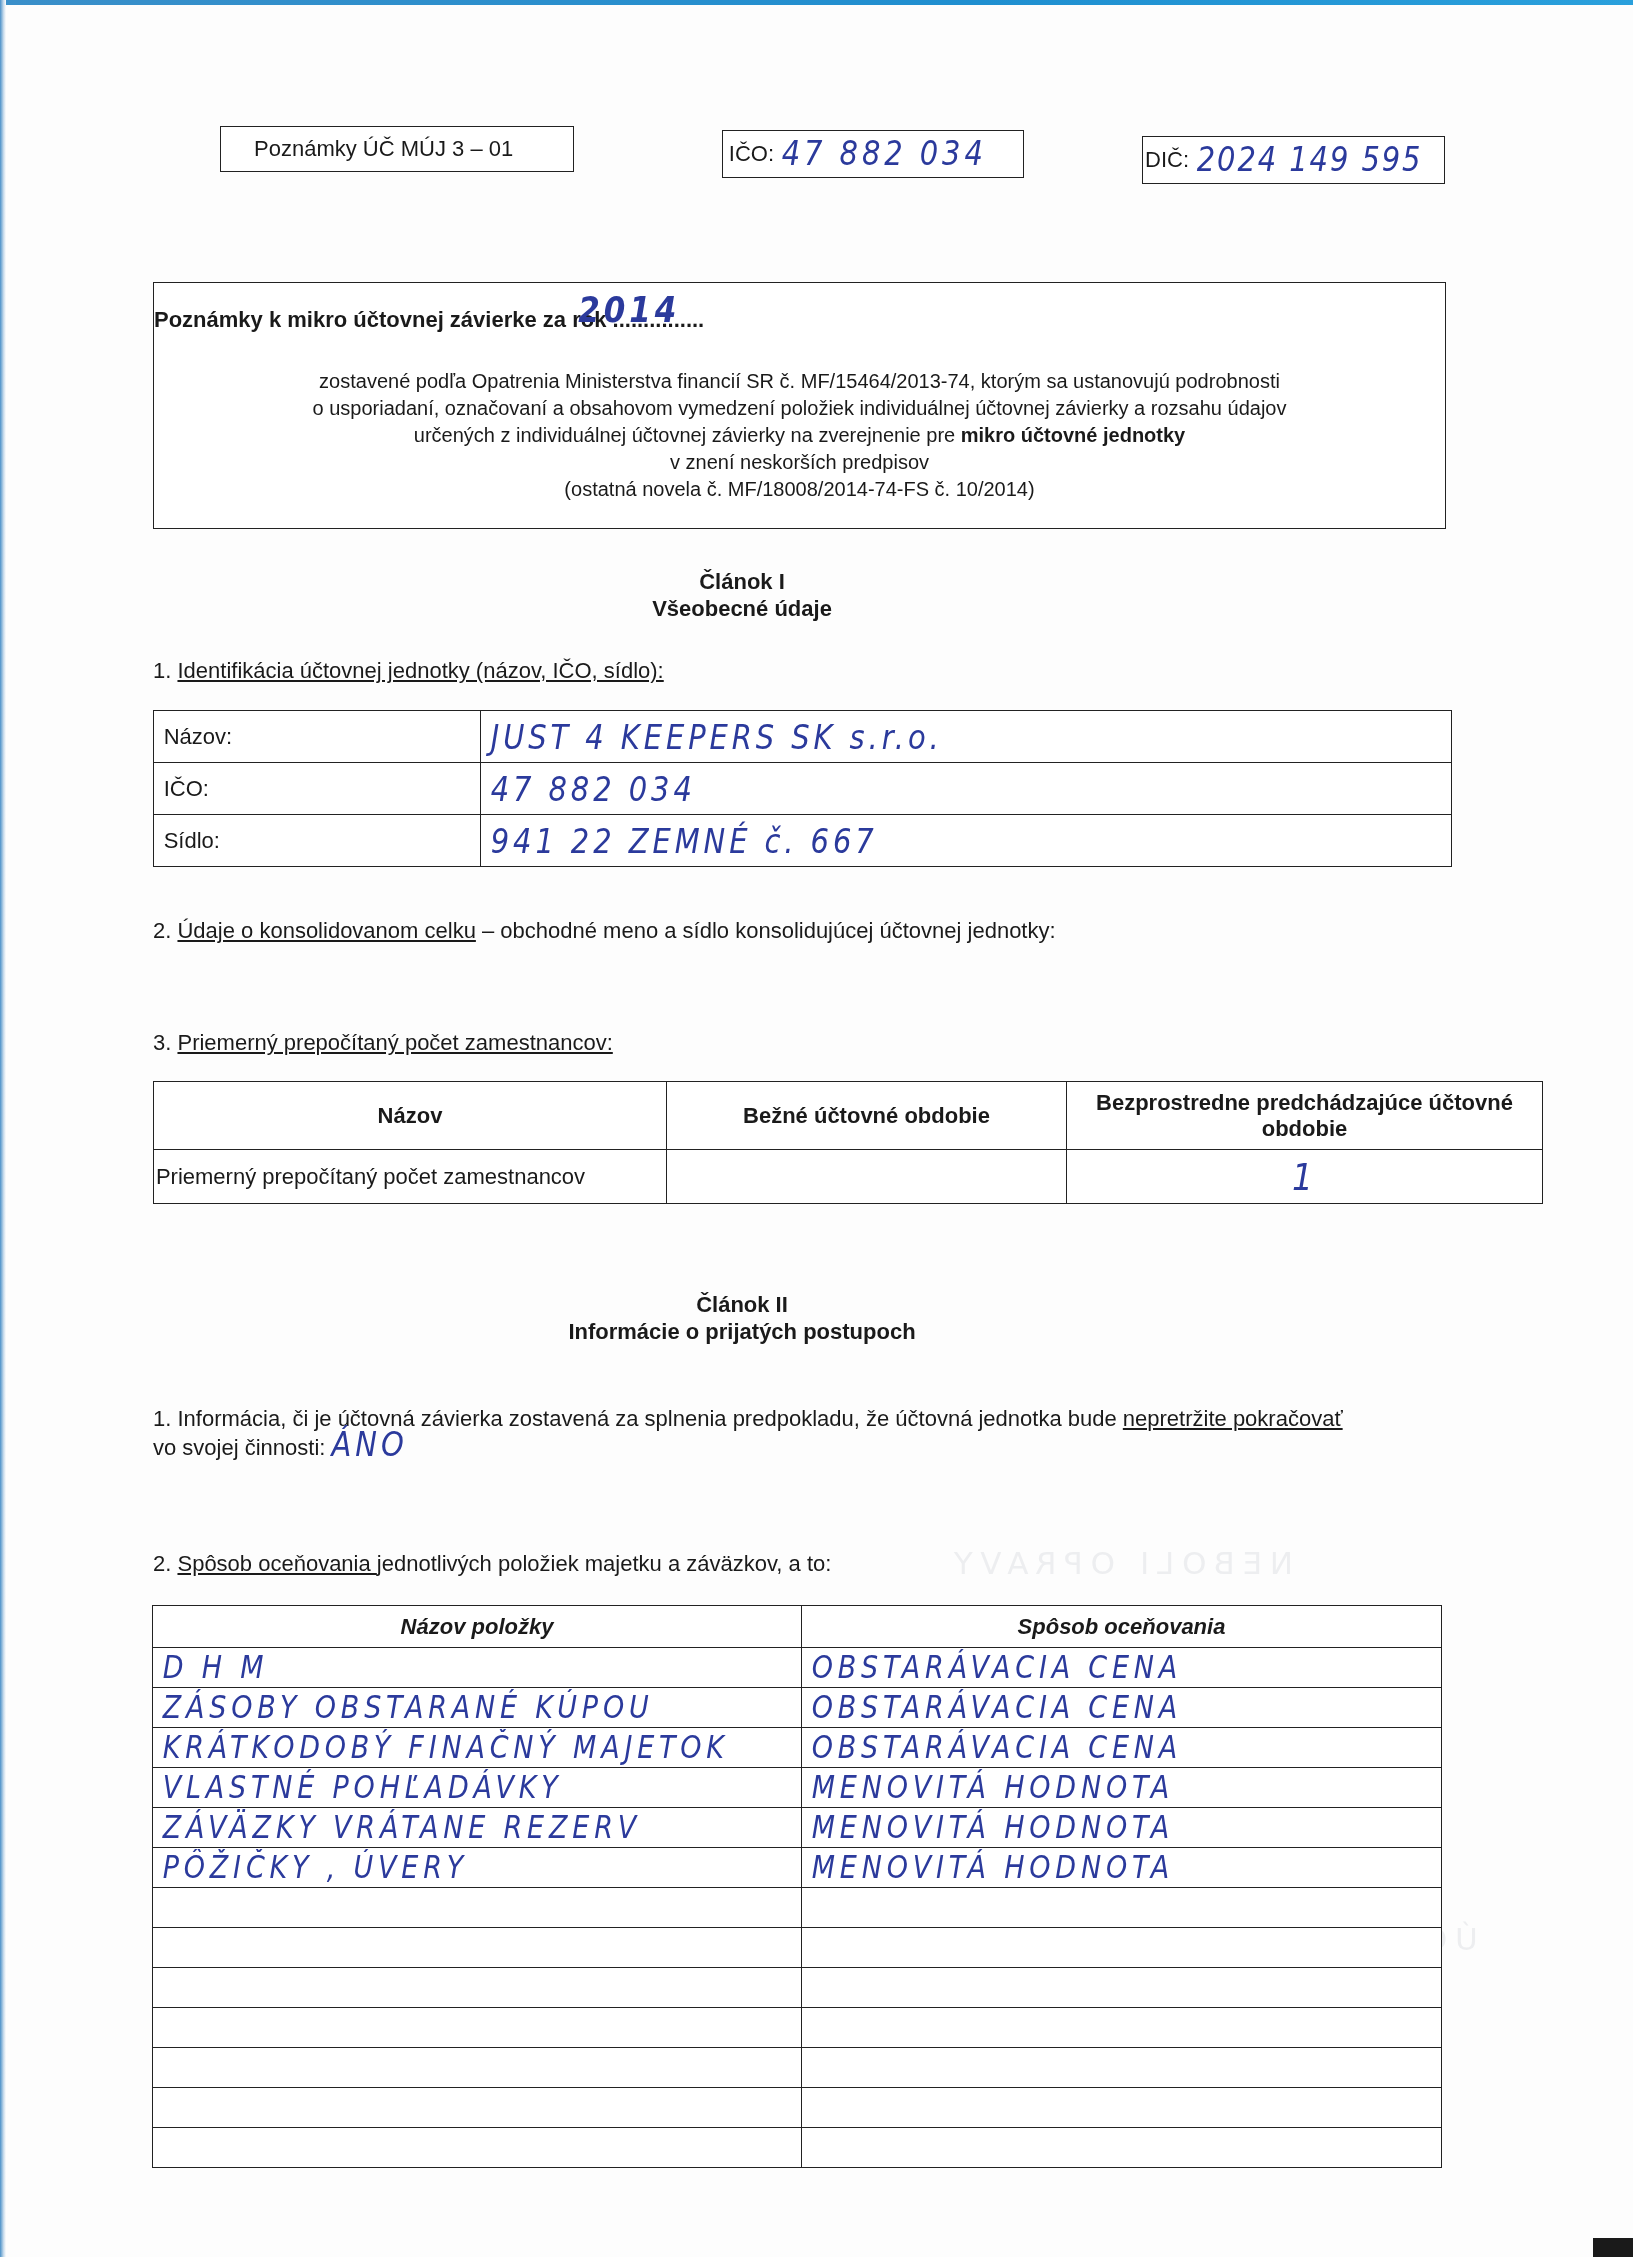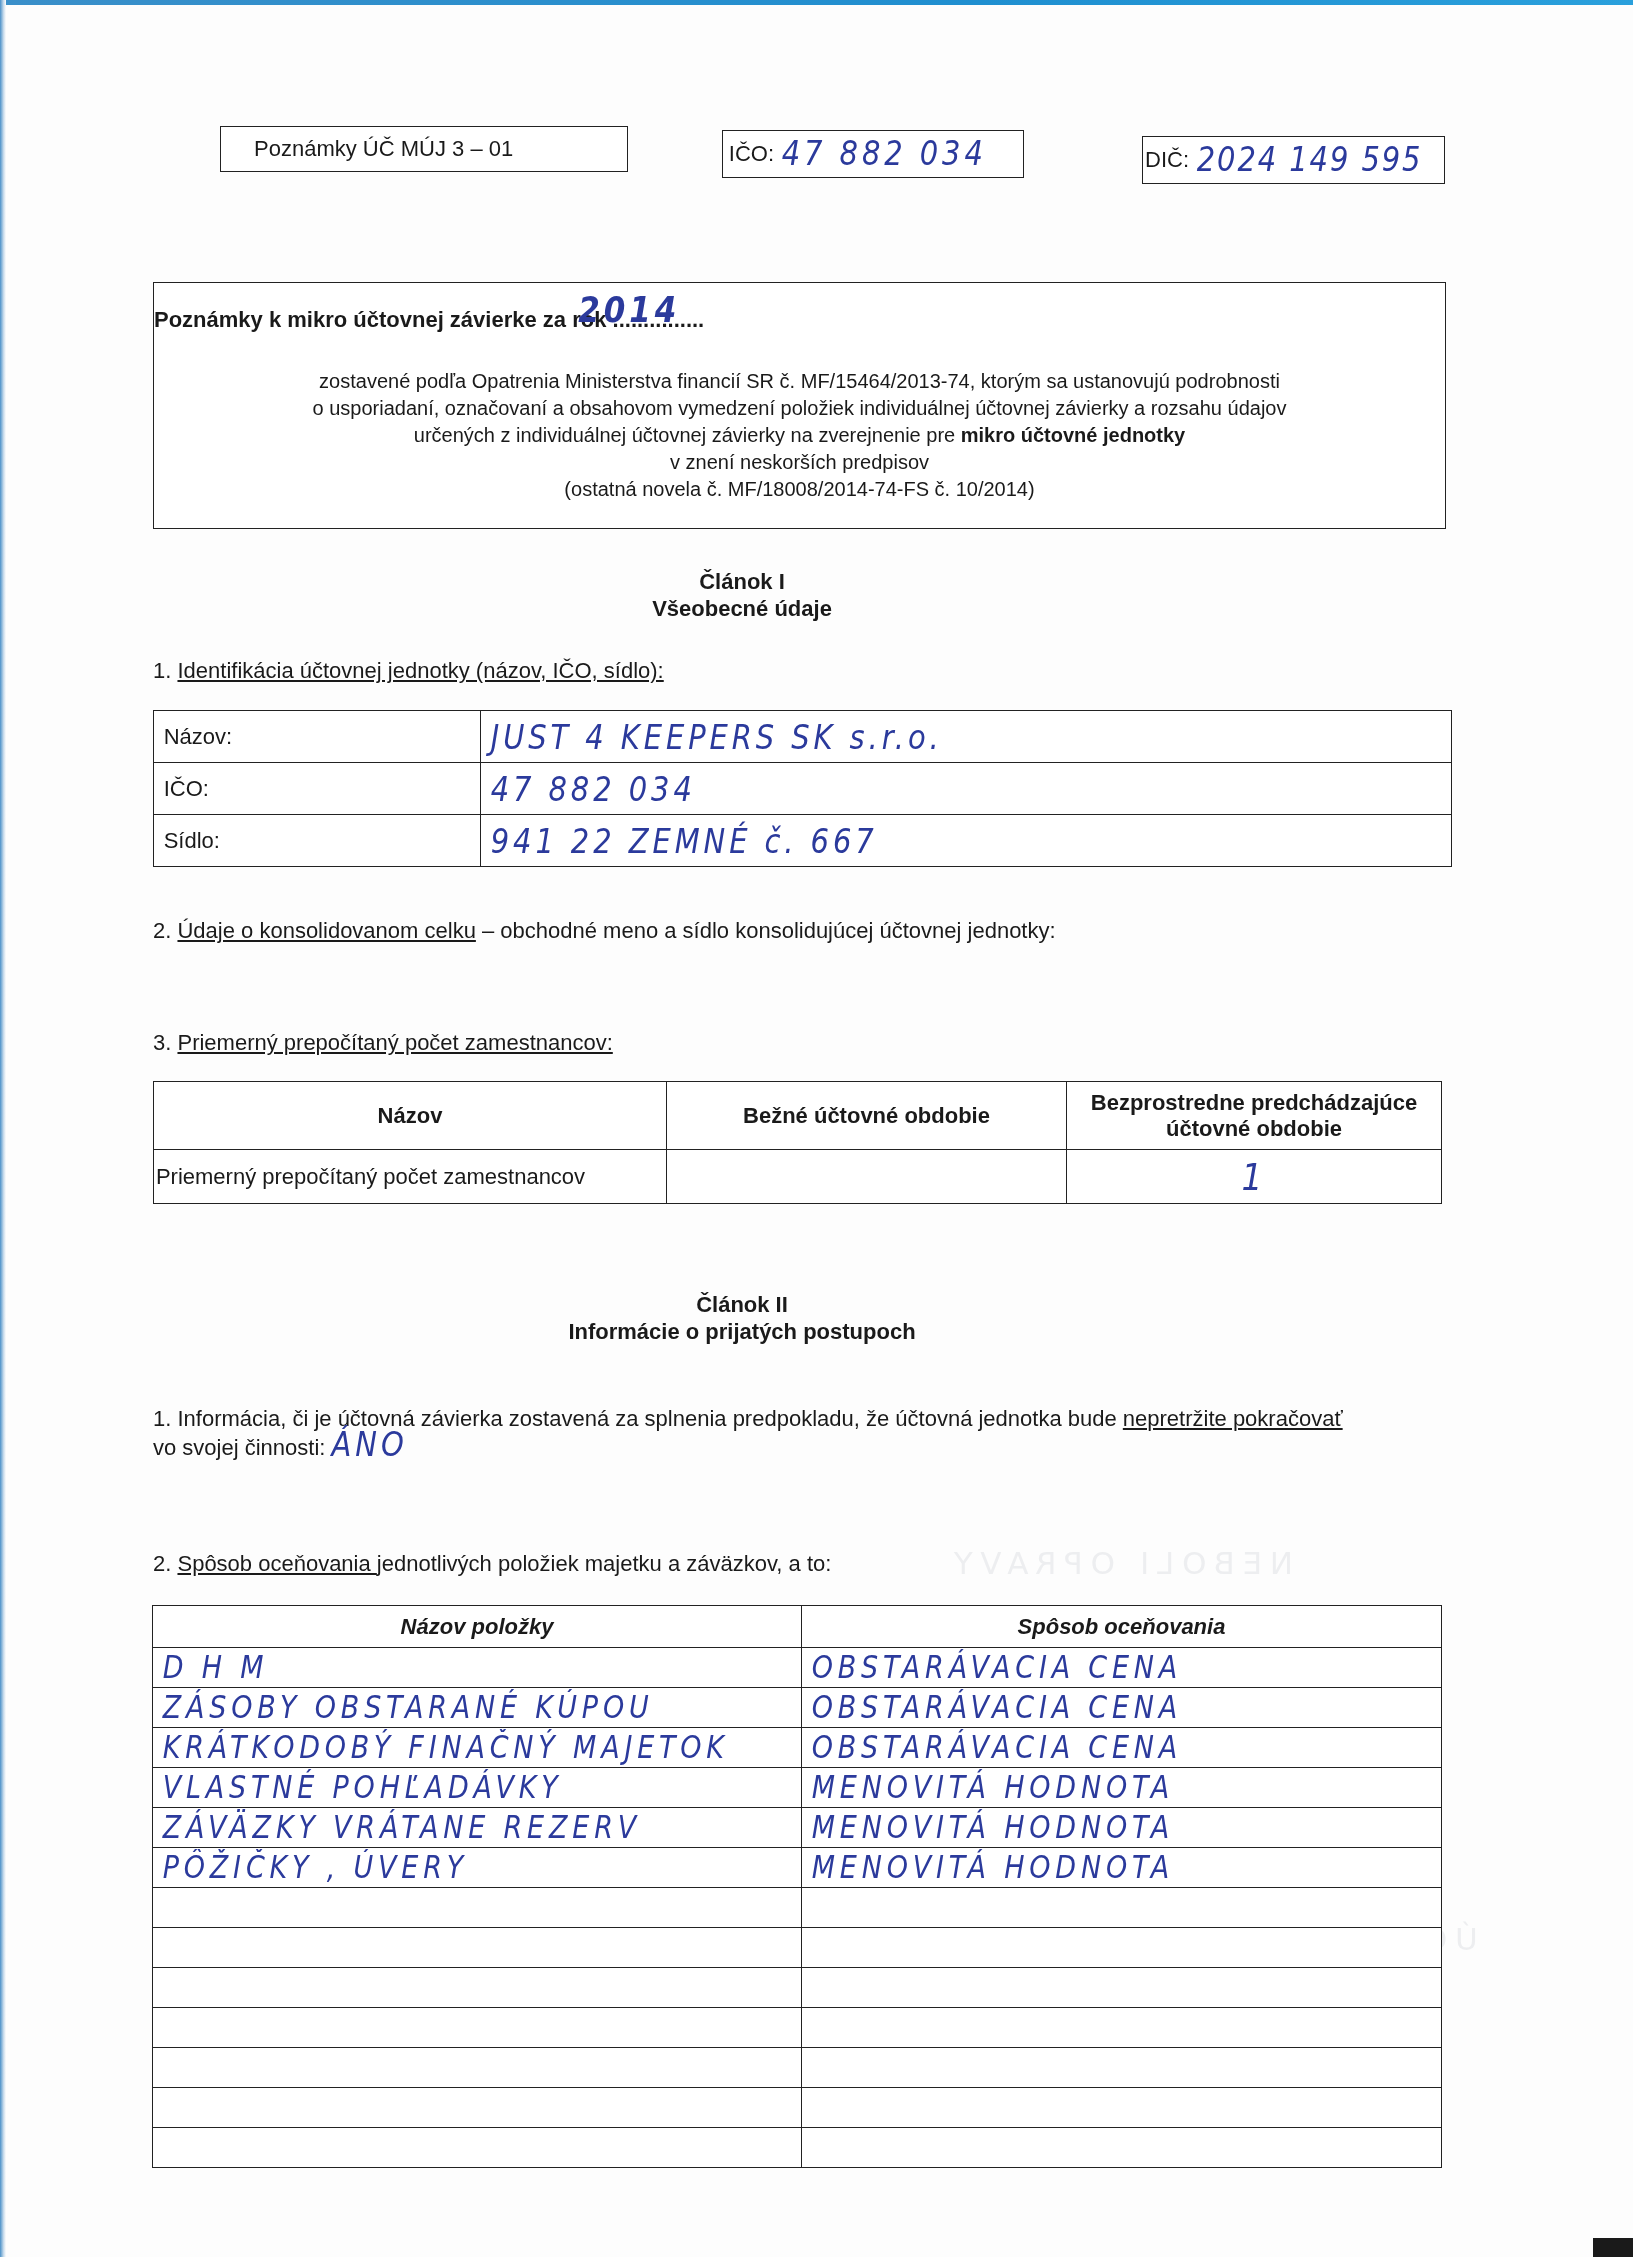--- a/index.html
+++ b/index.html
@@ -38,21 +38,21 @@
 </head>
 <body>
 
 <div class="scan-top"></div>
 <div class="scan-left"></div>
 
 <div class="ghost" style="left:444px;top:439px;">DOPRAVNÉ  PROSTRIEDKY    LINEÁRNA    25</div>
 <div class="ghost" style="left:946px;top:1545px;">NEBOLI  OPRAVY</div>
 <div class="ghost" style="left:222px;top:1921px;">ÚČTOVNÁ JEDNOTKA NEEVIDUJE ŽIADNE POLOŽKY KTORÉ</div>
 
-<div class="abs box hdrbox" style="left:220px;top:126px;width:408px;height:46px;padding-left:33px;">
+<div class="abs box hdrbox" style="left:220px;top:126px;width:354px;height:46px;padding-left:33px;">
   <span>Poznámky ÚČ MÚJ 3 – 01</span>
 </div>
 <div class="abs box hdrbox" style="left:722px;top:130px;width:302px;height:48px;padding-left:5.8px;">
   <span>IČO:</span>
   <span class="hw">47 882 034</span>
 </div>
 <div class="abs box hdrbox" style="left:1142px;top:136px;width:303px;height:48px;padding-left:2px;">
   <span>DIČ:</span>
   <span class="hw" style="letter-spacing:1.9px;">2024 149 595</span>
 </div>
@@ -102,21 +102,21 @@
   </table>
 
 <div class="para" style="top:917px;">
   <span>2. </span><span class="u">Údaje o konsolidovanom celku</span><span> – obchodné meno a sídlo konsolidujúcej účtovnej jednotky:</span>
 </div>
 
 <div class="para" style="top:1029px;">
   <span>3. </span><span class="u">Priemerný prepočítaný počet zamestnancov:</span>
 </div>
 
-<table class="emp-table" style="left:153px;top:1081px;width:1289px;">
+<table class="emp-table" style="left:153px;top:1081px;width:1390px;">
   <colgroup>
       <col style="width:513px">
       <col style="width:400px">
       <col>
     </colgroup>
   <tbody>
       <tr>
     <th>Názov</th>
     <th>Bežné účtovné obdobie</th>
     <th>Bezprostredne predchádzajúce účtovné obdobie</th>

